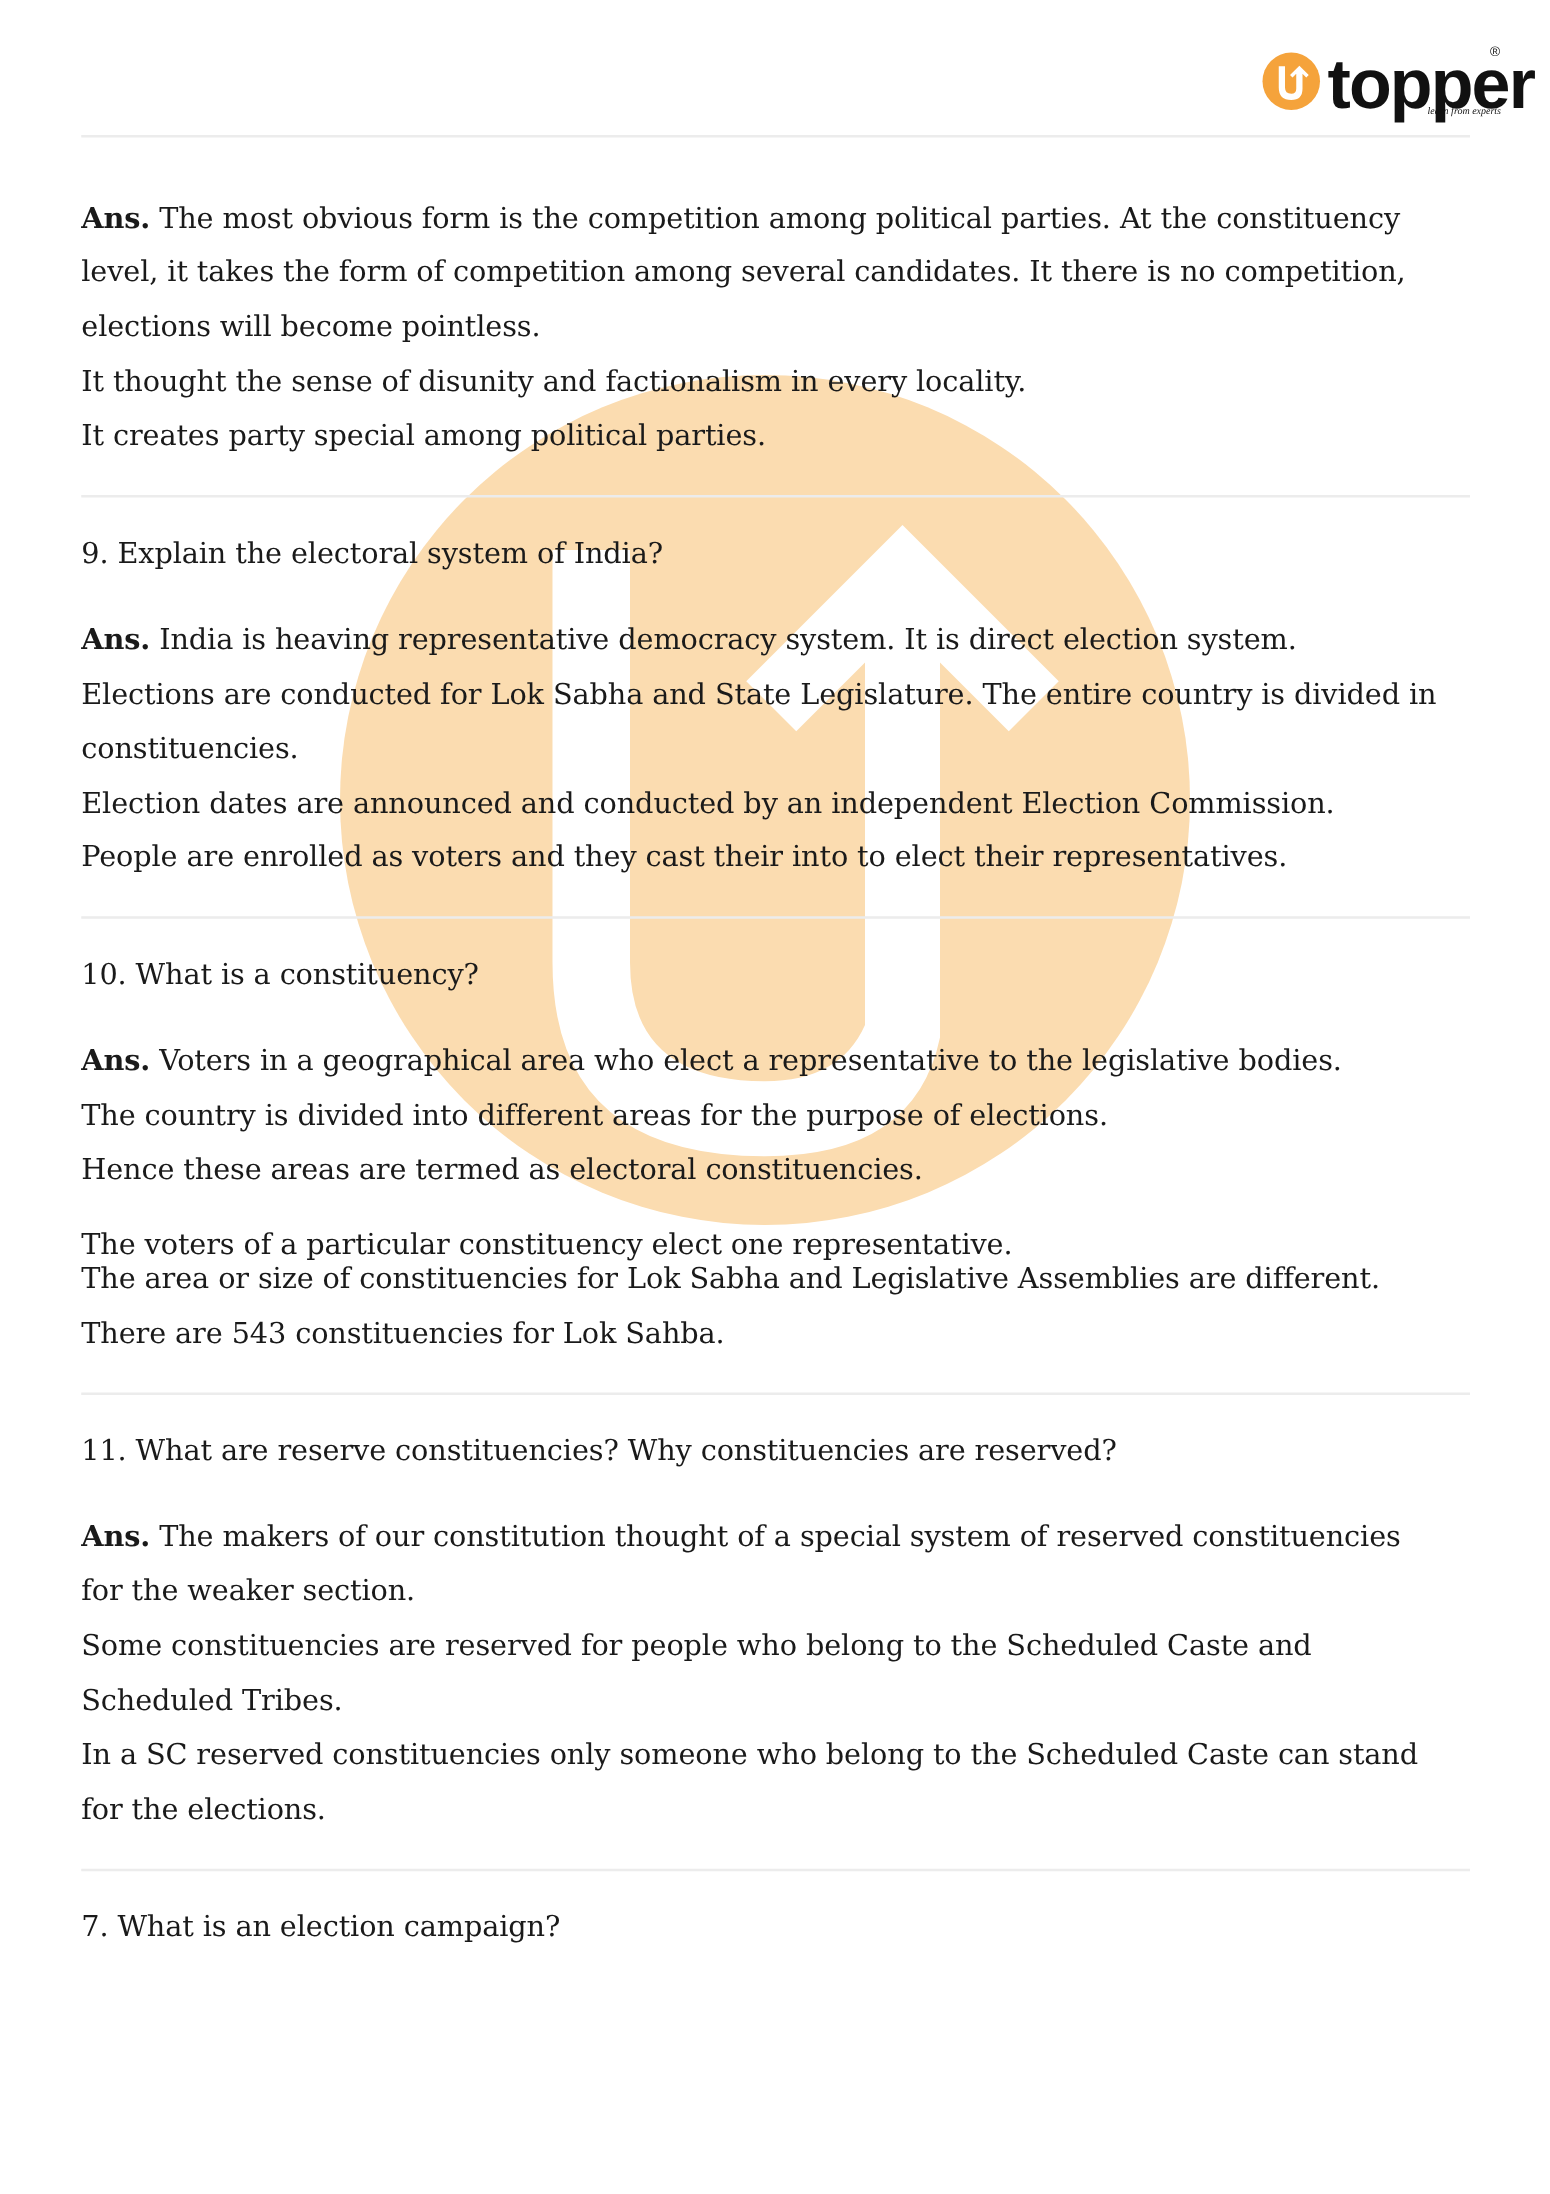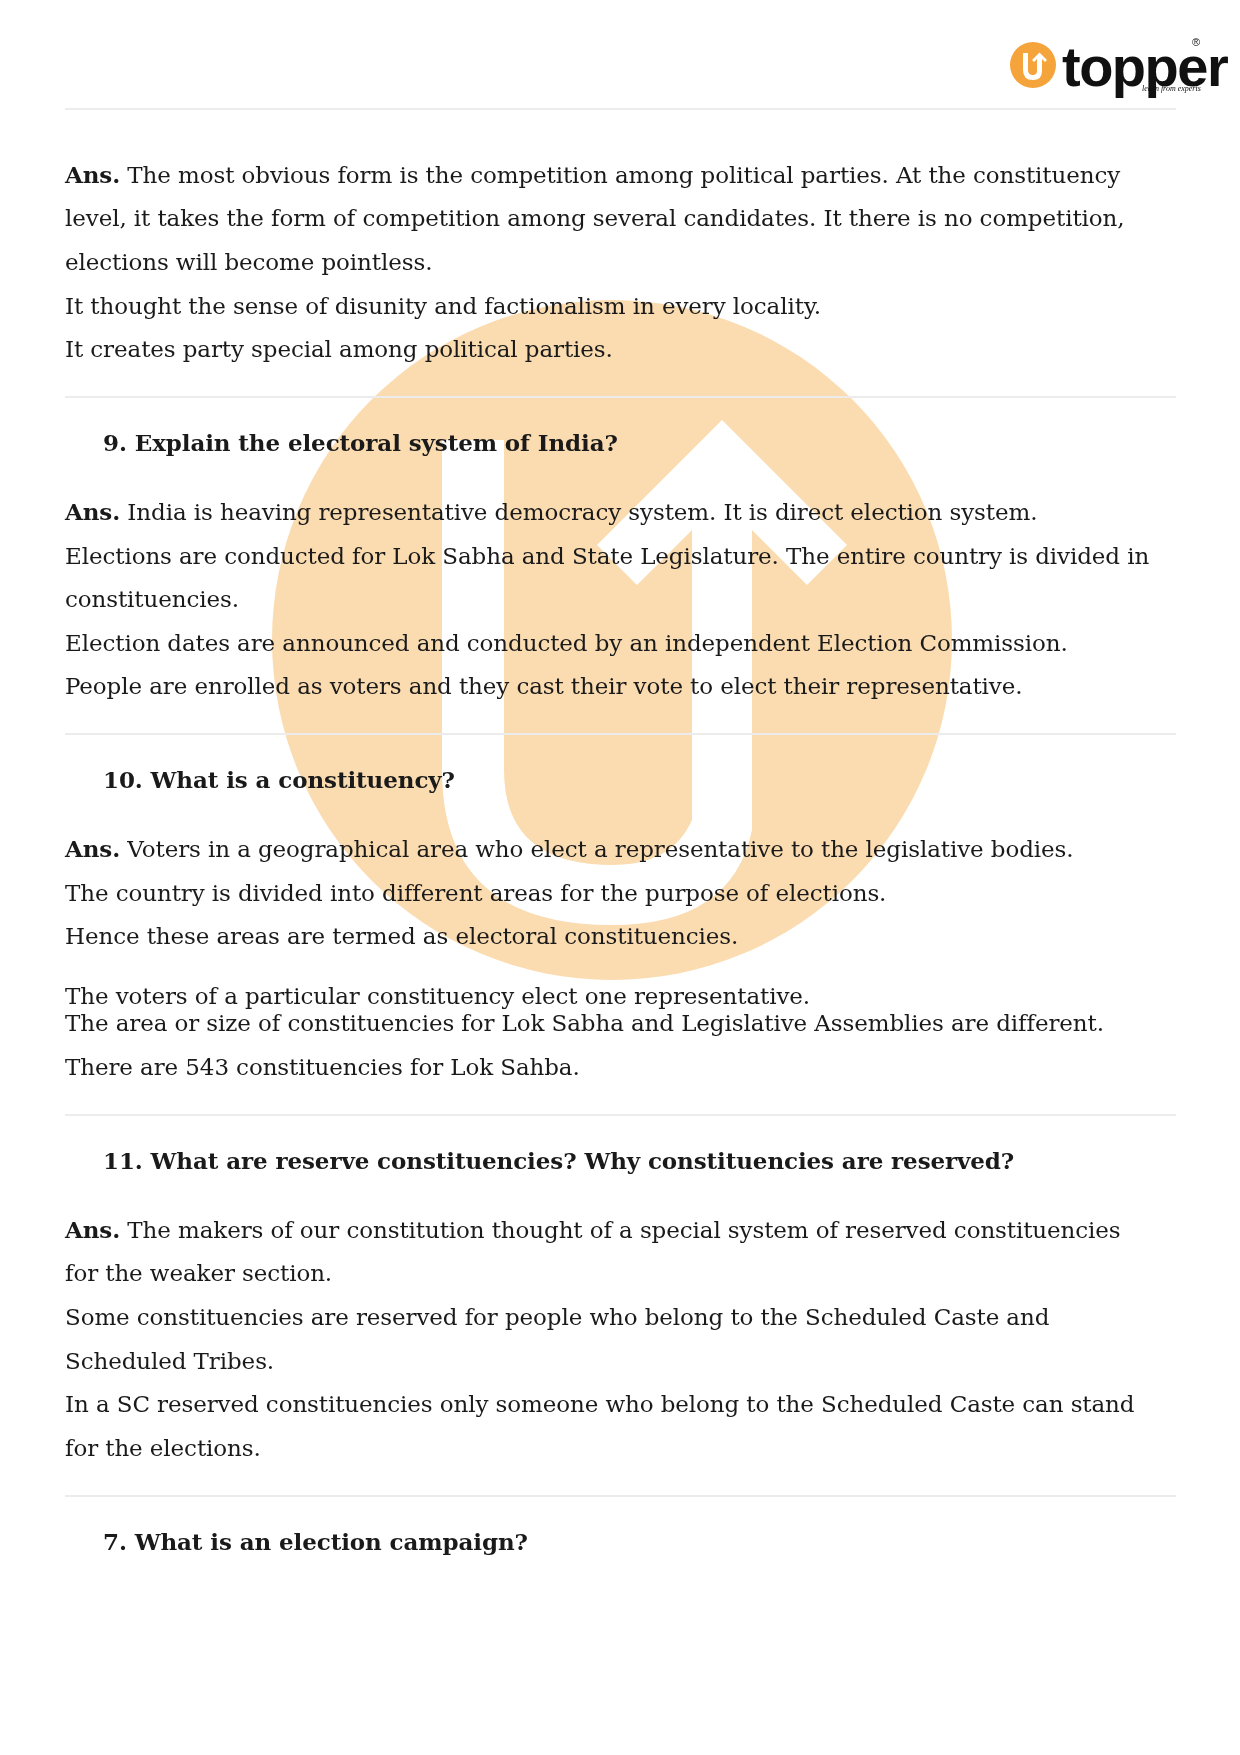--- a/index.html
+++ b/index.html
@@ -8,21 +8,21 @@
   .watermark { position:absolute; left:272px; top:300px; width:680px; height:680px; z-index:0; }
   .content { position:relative; z-index:1; }
   .header-logo { position:absolute; left:1010px; top:38px; width:200px; height:62px; }
   .logo-circle { position:absolute; left:0; top:4px; width:46px; height:46px; border-radius:50%; background:#f5a33b; }
   .logo-word { position:absolute; left:52px; top:-4px; font-family:"Liberation Sans", sans-serif; font-weight:bold;
                font-size:56px; letter-spacing:-1.5px; color:#111; }
   .logo-reg { position:absolute; left:182px; top:-2px; font-family:"Liberation Sans", sans-serif; font-size:11px; color:#111; }
   .logo-tag { position:absolute; left:132px; top:46px; font-family:Liberation Serif, serif; font-style:italic; font-size:8px; color:#111; }
   .rule { position:absolute; left:65px; width:1111px; height:2px; background:#ececec; }
   .line { position:absolute; left:65px; font-size:23px; line-height:30px; white-space:nowrap; letter-spacing:-0.1px; }
-  .q { font-weight:bold;margin-left:38px; }
+  .q { font-weight:normal; }
   .ans { font-weight:bold; }
 </style>
 </head>
 <body>
 
 <svg class="watermark" viewBox="0 0 680 680">
   <circle cx="340" cy="340" r="340" fill="#fbdcb0"></circle>
   <path d="M170 140 L232 140 L232 470 Q232 565 340 565 Q400 565 420 520 L420 230 L365 285 L325 245 L450 120 L575 245 L535 285 L480 230 L480 530 Q460 625 340 625 Q170 625 170 470 Z" fill="#ffffff"></path>
 </svg>
 
@@ -47,21 +47,21 @@
   <div class="line" style="top:291px">It thought the sense of disunity and factionalism in every locality.</div>
   <div class="line" style="top:334px">It creates party special among political parties.</div>
 
   <div class="rule" style="top:396px"></div>
 
   <div class="line q" style="top:428px">9. Explain the electoral system of India?</div>
   <div class="line" style="top:497px"><span class="ans">Ans.</span> <span>India is heaving representative democracy system. It is direct election system.</span></div>
   <div class="line" style="top:541px">Elections are conducted for Lok Sabha and State Legislature. The entire country is divided in</div>
   <div class="line" style="top:584px">constituencies.</div>
   <div class="line" style="top:628px">Election dates are announced and conducted by an independent Election Commission.</div>
-  <div class="line" style="top:671px">People are enrolled as voters and they cast their vote to elect their representative.</div>
+  <div class="line" style="top:671px">People are enrolled as voters and they cast their into to elect their representatives.</div>
 
   <div class="rule" style="top:733px"></div>
 
   <div class="line q" style="top:765px">10. What is a constituency?</div>
   <div class="line" style="top:834px"><span class="ans">Ans.</span> <span>Voters in a geographical area who elect a representative to the legislative bodies.</span></div>
   <div class="line" style="top:878px">The country is divided into different areas for the purpose of elections.</div>
   <div class="line" style="top:921px">Hence these areas are termed as electoral constituencies.</div>
   <div class="line" style="top:981px">The voters of a particular constituency elect one representative.</div>
   <div class="line" style="top:1008px">The area or size of constituencies for Lok Sabha and Legislative Assemblies are different.</div>
   <div class="line" style="top:1052px">There are 543 constituencies for Lok Sahba.</div>

